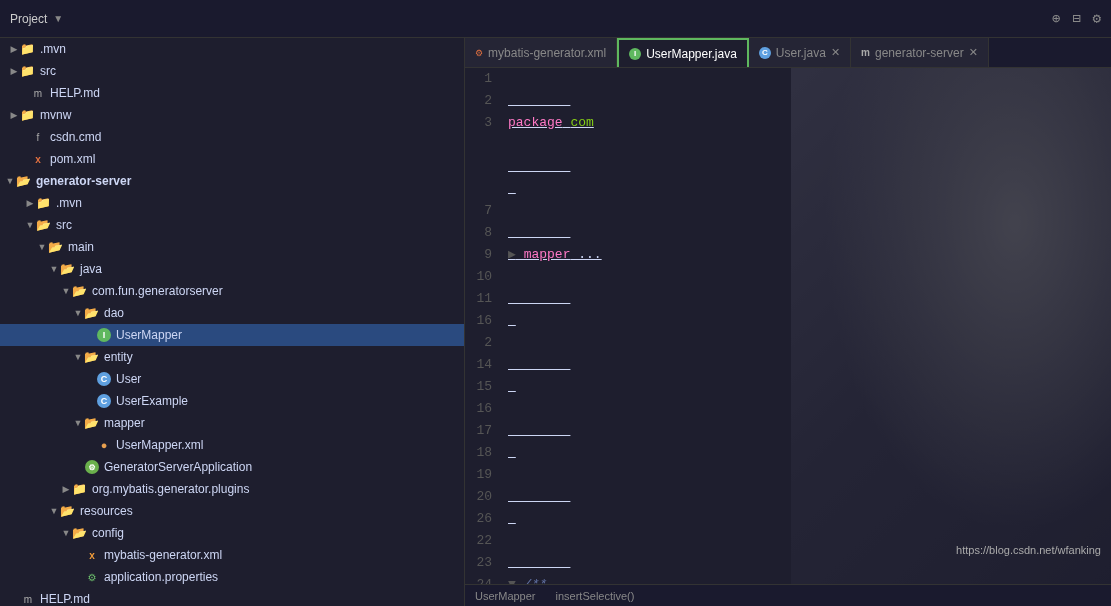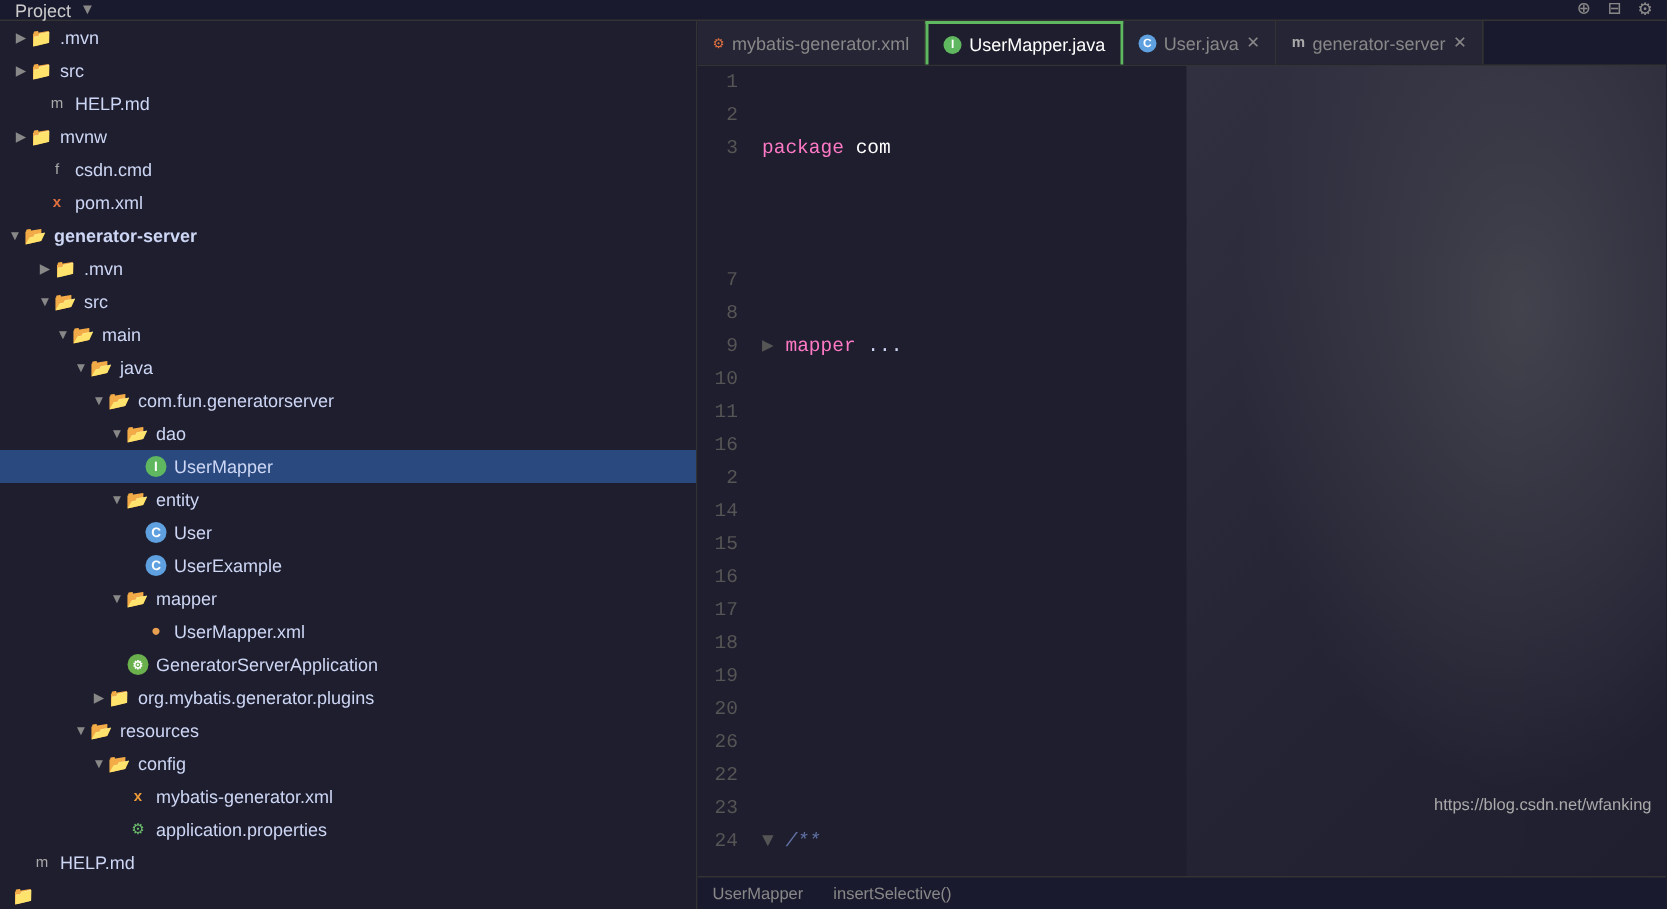--- a/index.html
+++ b/index.html
@@ -9,21 +9,21 @@
       color: #cdd6f4;
       width: 1111px;
       height: 606px;
       overflow: hidden;
       display: flex;
       flex-direction: column;
     }
 
     
     .title-bar {
-      height: 14px;
+      height: 38px;
       background: #1a1a2e;
       display: flex;
       align-items: center;
       padding: 0 10px;
       border-bottom: 1px solid #333;
       flex-shrink: 0;
     }
     .title-bar-text {
       color: #ccc;
       font-size: 12px;
@@ -266,42 +266,42 @@
 
     .code-line {
       height: 22px;
       display: flex;
       align-items: center;
     }
 
     
     .kw { color: #ff79c6; }
     .cm { color: #6272a4; font-style: italic; }
-    .pkg { color: #ffffff; }
+    .pkg { color: #84cc16; }
     .plain { color: #cdd6f4; }
 
     
     .bg-overlay {
       position: absolute;
       right: 0;
       top: 0;
       width: 320px;
       height: 100%;
       opacity: 0.35;
       background: 
         radial-gradient(ellipse at 70% 30%, #888 0%, transparent 60%),
         linear-gradient(135deg, #556 0%, #334 50%, #223 100%);
       pointer-events: none;
       z-index: 0;
     }
 
     
     .watermark {
       position: absolute;
-      bottom: 41px;
+      bottom: 28px;
       right: 10px;
       color: #aaa;
       font-size: 11px;
       font-family: sans-serif;
       z-index: 10;
       pointer-events: none;
       margin-left: 40px;
     }
 
     
@@ -565,21 +565,21 @@
         <div>18</div>
         <div>19</div>
         <div>20</div>
         <div>26</div>
         <div>22</div>
         <div>23</div>
         <div>24</div>
 
       </div>
 
-      <div class="code-content" style="position:relative; z-index:1;">
+      <div class="code-content" style="position:relative; z-index:1;text-decoration:underline;">
         <div class="code-line"><span class="kw">package</span><span class="plain"> </span><span class="pkg">com</span></div>
         <div class="code-line">&nbsp;</div>
         <div class="code-line"><span style="color:#555; cursor:pointer;">▶</span><span class="kw"> mapper</span><span class="plain"> ...</span></div>
         <div class="code-line">&nbsp;</div>
         <div class="code-line">&nbsp;</div>
         <div class="code-line">&nbsp;</div>
         <div class="code-line">&nbsp;</div>
         <div class="code-line"><span style="color:#555; cursor:pointer;">▼</span><span class="cm"> /**</span></div>
         
         

